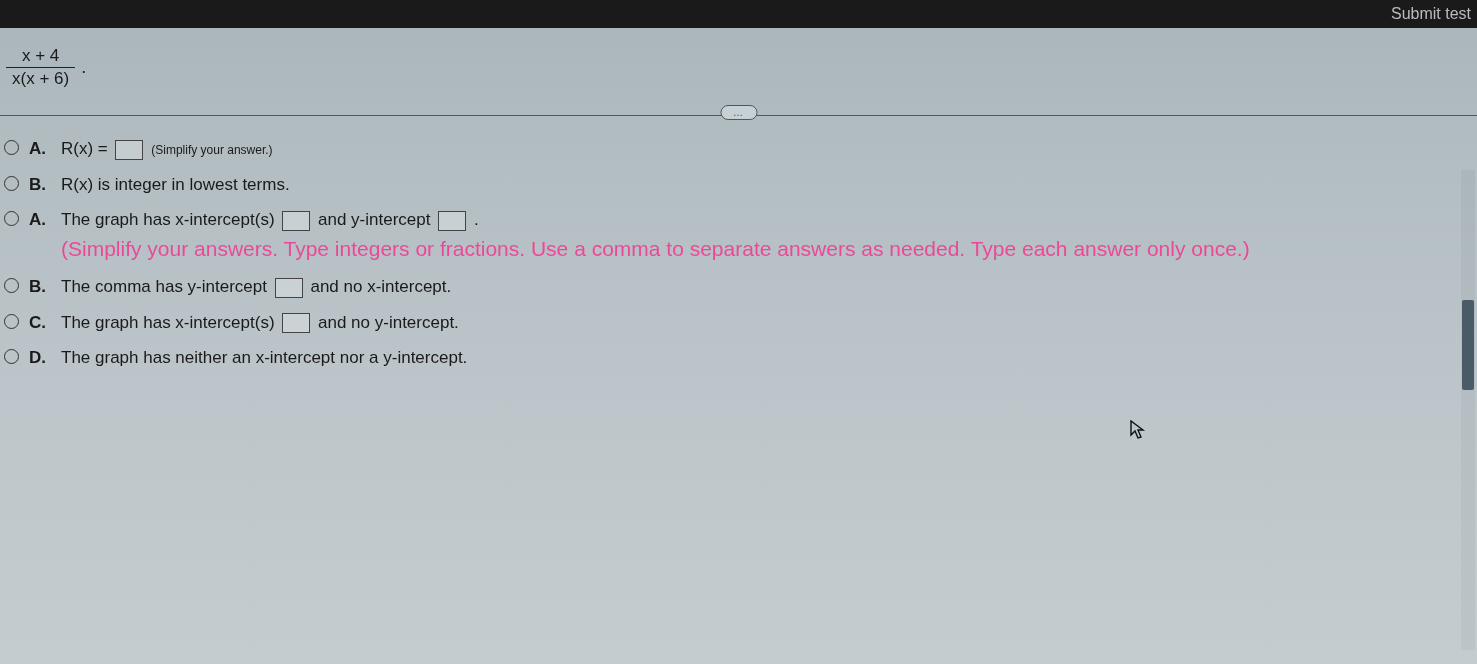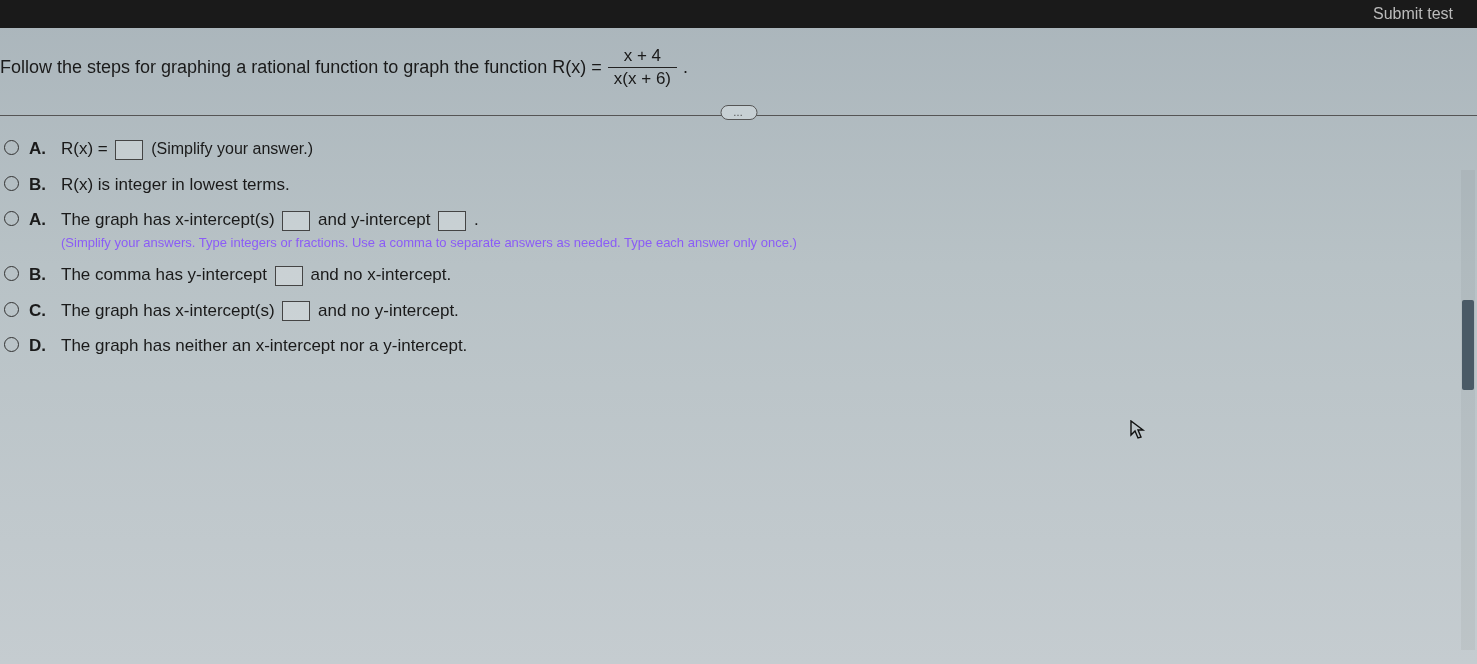--- a/index.html
+++ b/index.html
@@ -12,21 +12,21 @@
       color: #1a1a1a;
       overflow: hidden;
     }
     .topbar {
       height: 28px;
       background: #1a1a1a;
       color: #bbb;
       display: flex;
       justify-content: flex-end;
       align-items: center;
-      padding: 0 24px;
+      padding: 0 6px;
       font-size: 16px;
     }
     .content {
       padding: 18px 0 0 0;
     }
     .prompt-row {
       display: flex;
       align-items: center;
       font-size: 18px;
       padding: 0 4px 18px 0;
@@ -97,24 +97,24 @@
       width: 28px;
       height: 20px;
       border: 1.5px solid #444;
       background: rgba(255,255,255,0.25);
       vertical-align: middle;
       margin: 0 3px;
       cursor: text;
     }
     .hint {
       display: block;
-      font-size: 13px;
-      color: #8b5cf6;
-    }
-    .hint-inline { font-size: 16px; margin-top: 8px; }
+      font-size: 21px;
+      color: #ec4899;
+    }
+    .hint-inline { font-size: 12px; margin-top: 8px; }
     .scrollbar {
       position: absolute;
       right: 2px; top: 170px;
       width: 14px; height: 480px;
       background: rgba(0,0,0,0.04);
     }
     .scroll-thumb {
       position: absolute;
       right: 1px; width: 12px;
       height: 90px; top: 130px;
@@ -133,21 +133,20 @@
 </head>
 <body>
 
 <div class="topbar">
   <span>Submit test</span>
 </div>
 
 <div class="content">
 
   <div class="prompt-row">
-    <span>Follow the steps for graphing a rational function to graph the function R(x) =</span>
     <span class="fraction">
       <span class="num">x + 4</span>
       <span class="den">x(x + 6)</span>
     </span>
     <span>.</span>
   </div>
 
   <div class="divider-wrap">
     <div class="divider"></div>
     <div class="pill">…</div>

